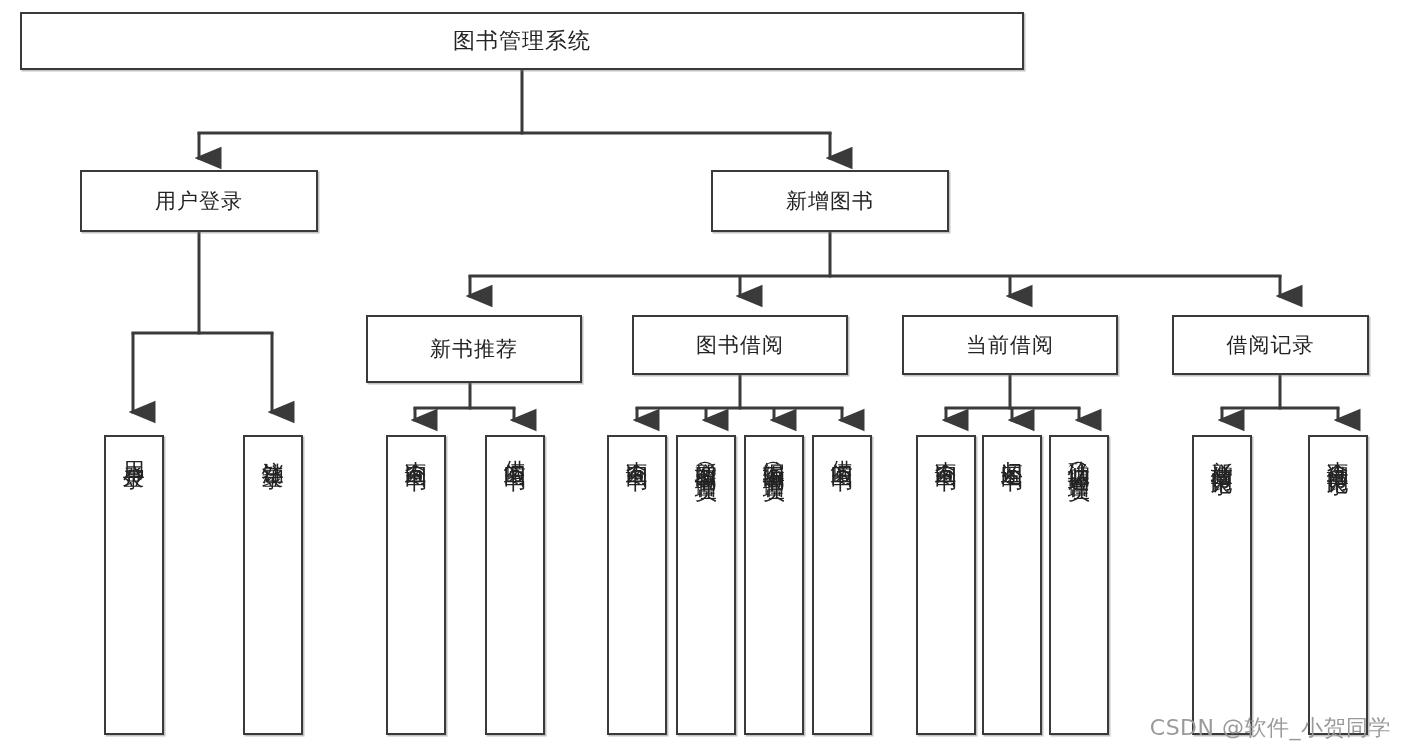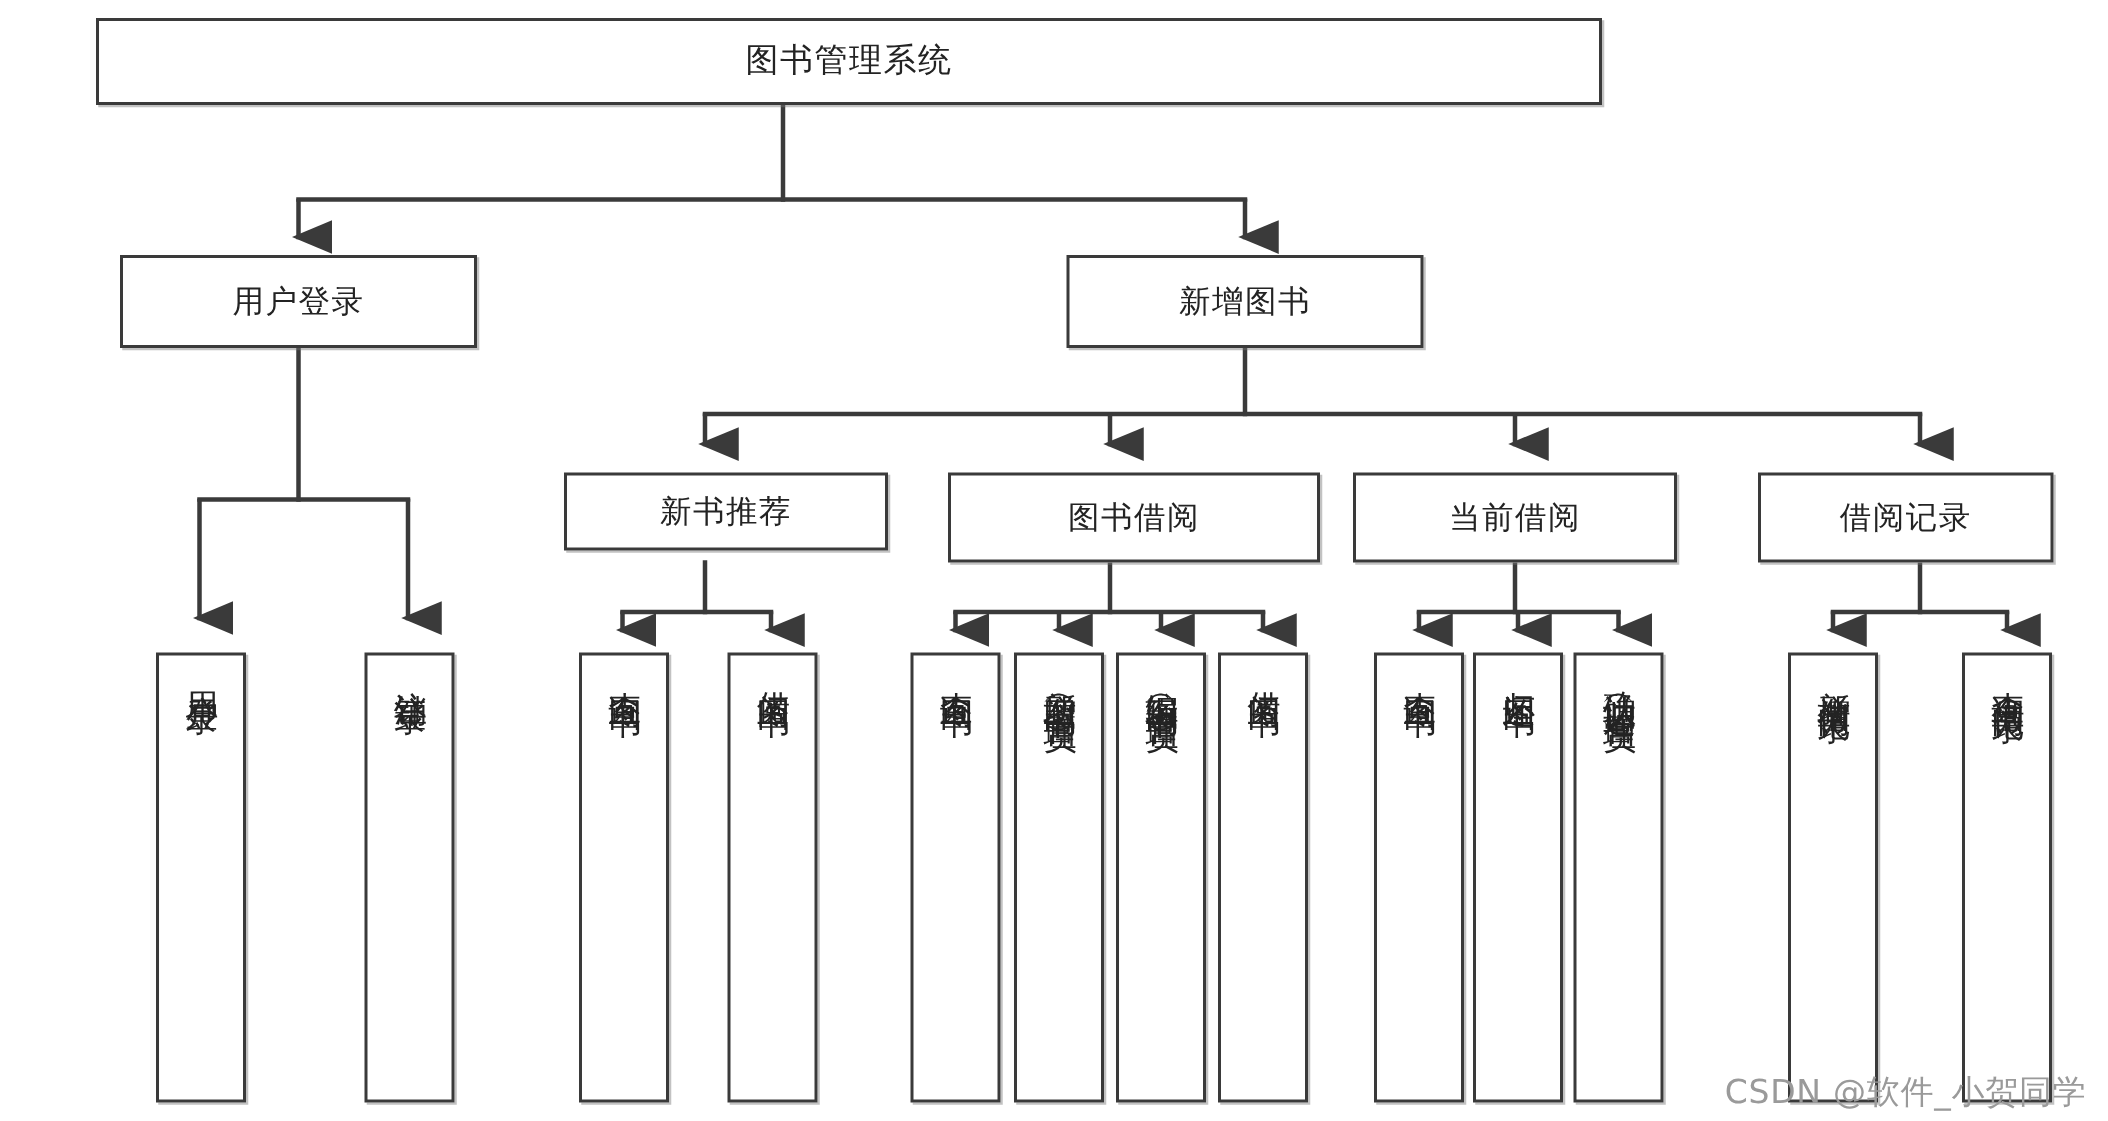--- a/index.html
+++ b/index.html
@@ -119,37 +119,37 @@
       <path d="M 1012 409 L 1012 420" marker-end="url(#arrow)"></path>
       <path d="M 1079 409 L 1079 420" marker-end="url(#arrow)"></path>
 
       <path d="M 1280 375 L 1280 408"></path>
       <path d="M 1222 408 L 1338 408"></path>
       <path d="M 1222 409 L 1222 420" marker-end="url(#arrow)"></path>
       <path d="M 1338 409 L 1338 420" marker-end="url(#arrow)"></path>
     </g>
   </svg>
 
-  <div class="node root" style="left:20px; top:12px; width:1004px; height:58px;margin-left:44px;">
+  <div class="node root" style="left:20px; top:12px; width:1004px; height:58px;">
     <span class="label">图书管理系统</span>
   </div>
 
   <div class="node" style="left:80px; top:170px; width:238px; height:62px;">
     <span class="label">用户登录</span>
   </div>
 
   <div class="node" style="left:711px; top:170px; width:238px; height:62px;">
     <span class="label">新增图书</span>
   </div>
 
-  <div class="node" style="left:376px; top:315px; width:216px; height:52px;">
+  <div class="node" style="left:366px; top:315px; width:216px; height:68px;">
     <span class="label">新书推荐</span>
   </div>
 
-  <div class="node" style="left:632px; top:315px; width:248px; height:60px;">
+  <div class="node" style="left:632px; top:315px; width:216px; height:60px;">
     <span class="label">图书借阅</span>
   </div>
 
   <div class="node" style="left:902px; top:315px; width:216px; height:60px;">
     <span class="label">当前借阅</span>
   </div>
 
   <div class="node" style="left:1172px; top:315px; width:197px; height:60px;">
     <span class="label">借阅记录</span>
   </div>

